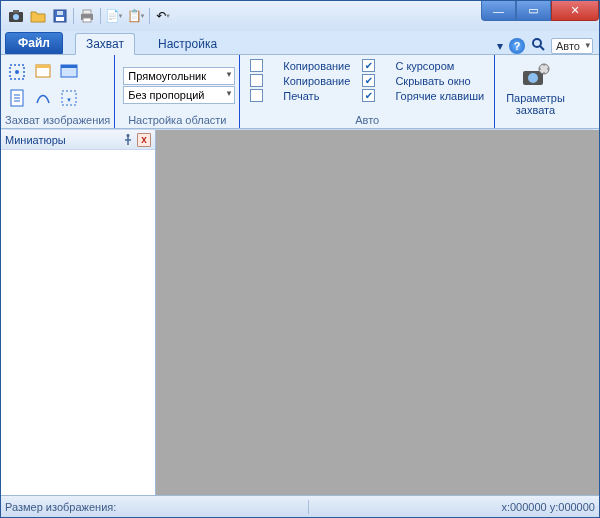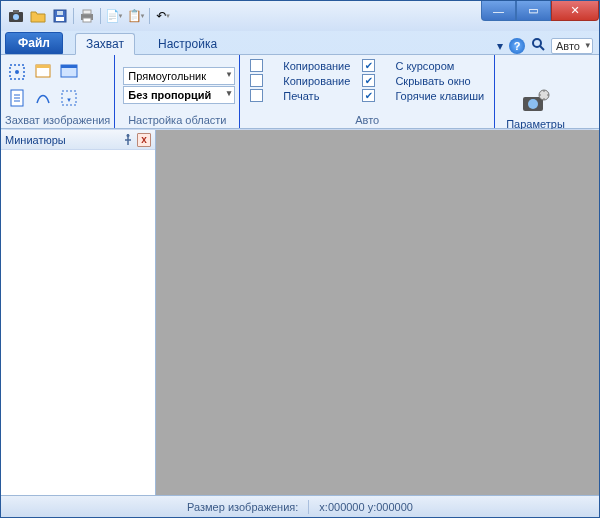--- a/index.html
+++ b/index.html
@@ -174,21 +174,21 @@
     height:18px;
     background:#fff;
     border:1px solid #9fb9d9;
     font-size:11px;
     display:flex;align-items:center;
     padding: 0 14px 0 4px;
     position:relative;
     cursor:pointer;
     white-space:nowrap;
   }
-  .combo.emph { font-weight:bold;}
+  .combo.emph { font-weight:normal;}
   .combo::after{content:"▾";position:absolute;right:3px;top:1px;font-size:9px;color:#555;}
 
   .chk-list { display:flex;flex-direction:column; gap:2px; padding:2px 6px 0; }
   .chk-row { display:flex; align-items:center; gap:20px; font-size:11px; color:#15428b; cursor:pointer; white-space:nowrap;}
   .chk {
     width:13px;height:13px;border:1px solid #6a8fbf;background:#fff;
     display:inline-flex;align-items:center;justify-content:center;font-size:10px;color:#1760b5;
   }
   .big-btn {
     display:flex;flex-direction:column;align-items:center;justify-content:center;
@@ -226,22 +226,22 @@
   }
   .closep { color:#b03020; border:1px solid #b87; background:#ffe9e2; font-weight:bold; margin-left:2px; border-radius:1px;}
   .workspace {
     flex:1;
     background:#a9a9a9;
   }
   .statusbar {
     height:22px;
     background: linear-gradient(#e7effa,#cdddf2);
     border-top:1px solid #9fb9d9;
-    display:flex;align-items:center;justify-content:center;
-    padding:0 22px;
+    display:flex;align-items:center;justify-content:space-between;
+    padding:0 4px;
     font-size:11px;color:#3b5a87;gap:10px;
   }
   .st-sep{ width:1px;height:14px;background:#a8bedd;}
 </style>
 </head>
 <body>
 
 <div class="window">
 
   <div class="titlebar">
@@ -385,21 +385,21 @@
             </label>
           <label class="chk-row">
               <span class="chk">✔</span>
               <span>Горячие клавиши</span>
             </label>
         </div>
       </div>
       <div class="group-label">Авто</div>
     </div>
 
-    <div class="group" style="border-right:none;margin-top:26px;">
+    <div class="group" style="border-right:none;">
       <div class="group-inner">
         <div class="big-btn">
           <span class="bi">
             <svg width="30" height="30" viewBox="0 0 30 30">
                 <rect x="3" y="10" width="20" height="14" rx="2" fill="#555"></rect>
                 <circle cx="13" cy="17" r="5" fill="#8cbff0"></circle>
                 <circle cx="24" cy="8" r="5" fill="#ddd" stroke="#777"></circle>
                 <path d="M24 3v2M24 11v2M19 8h2M27 8h2" stroke="#777"></path>
               </svg>
           </span>

